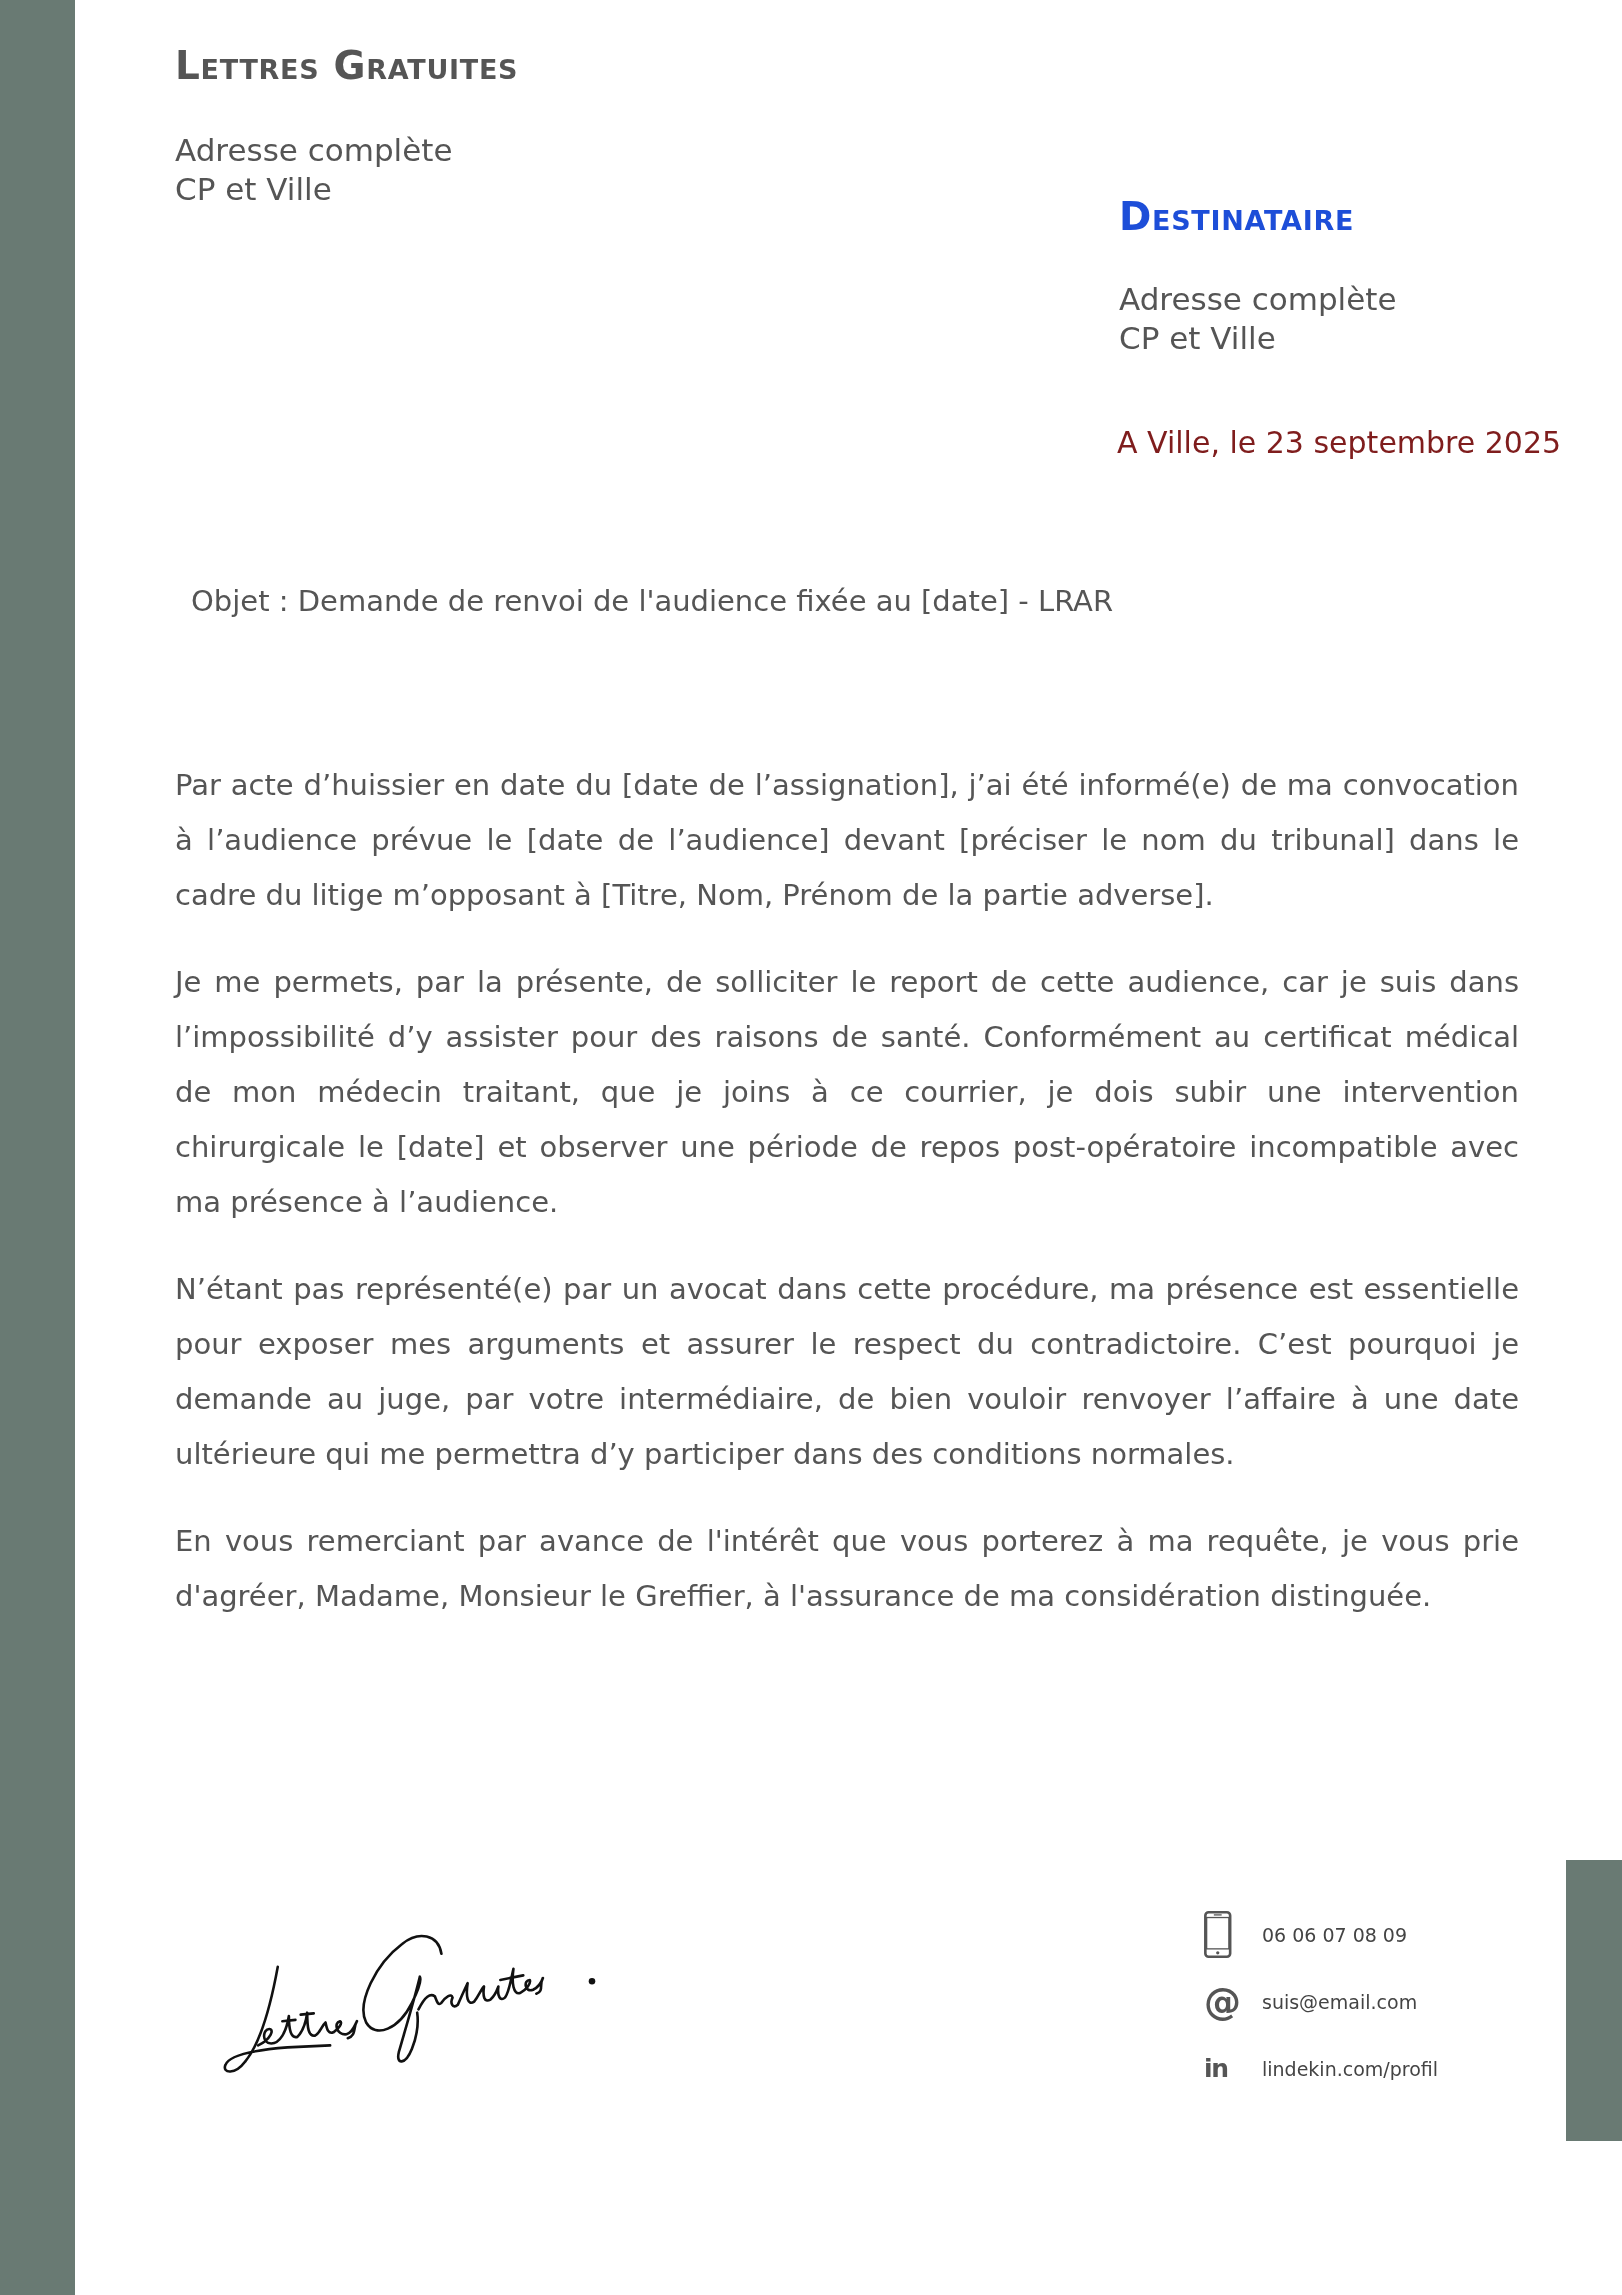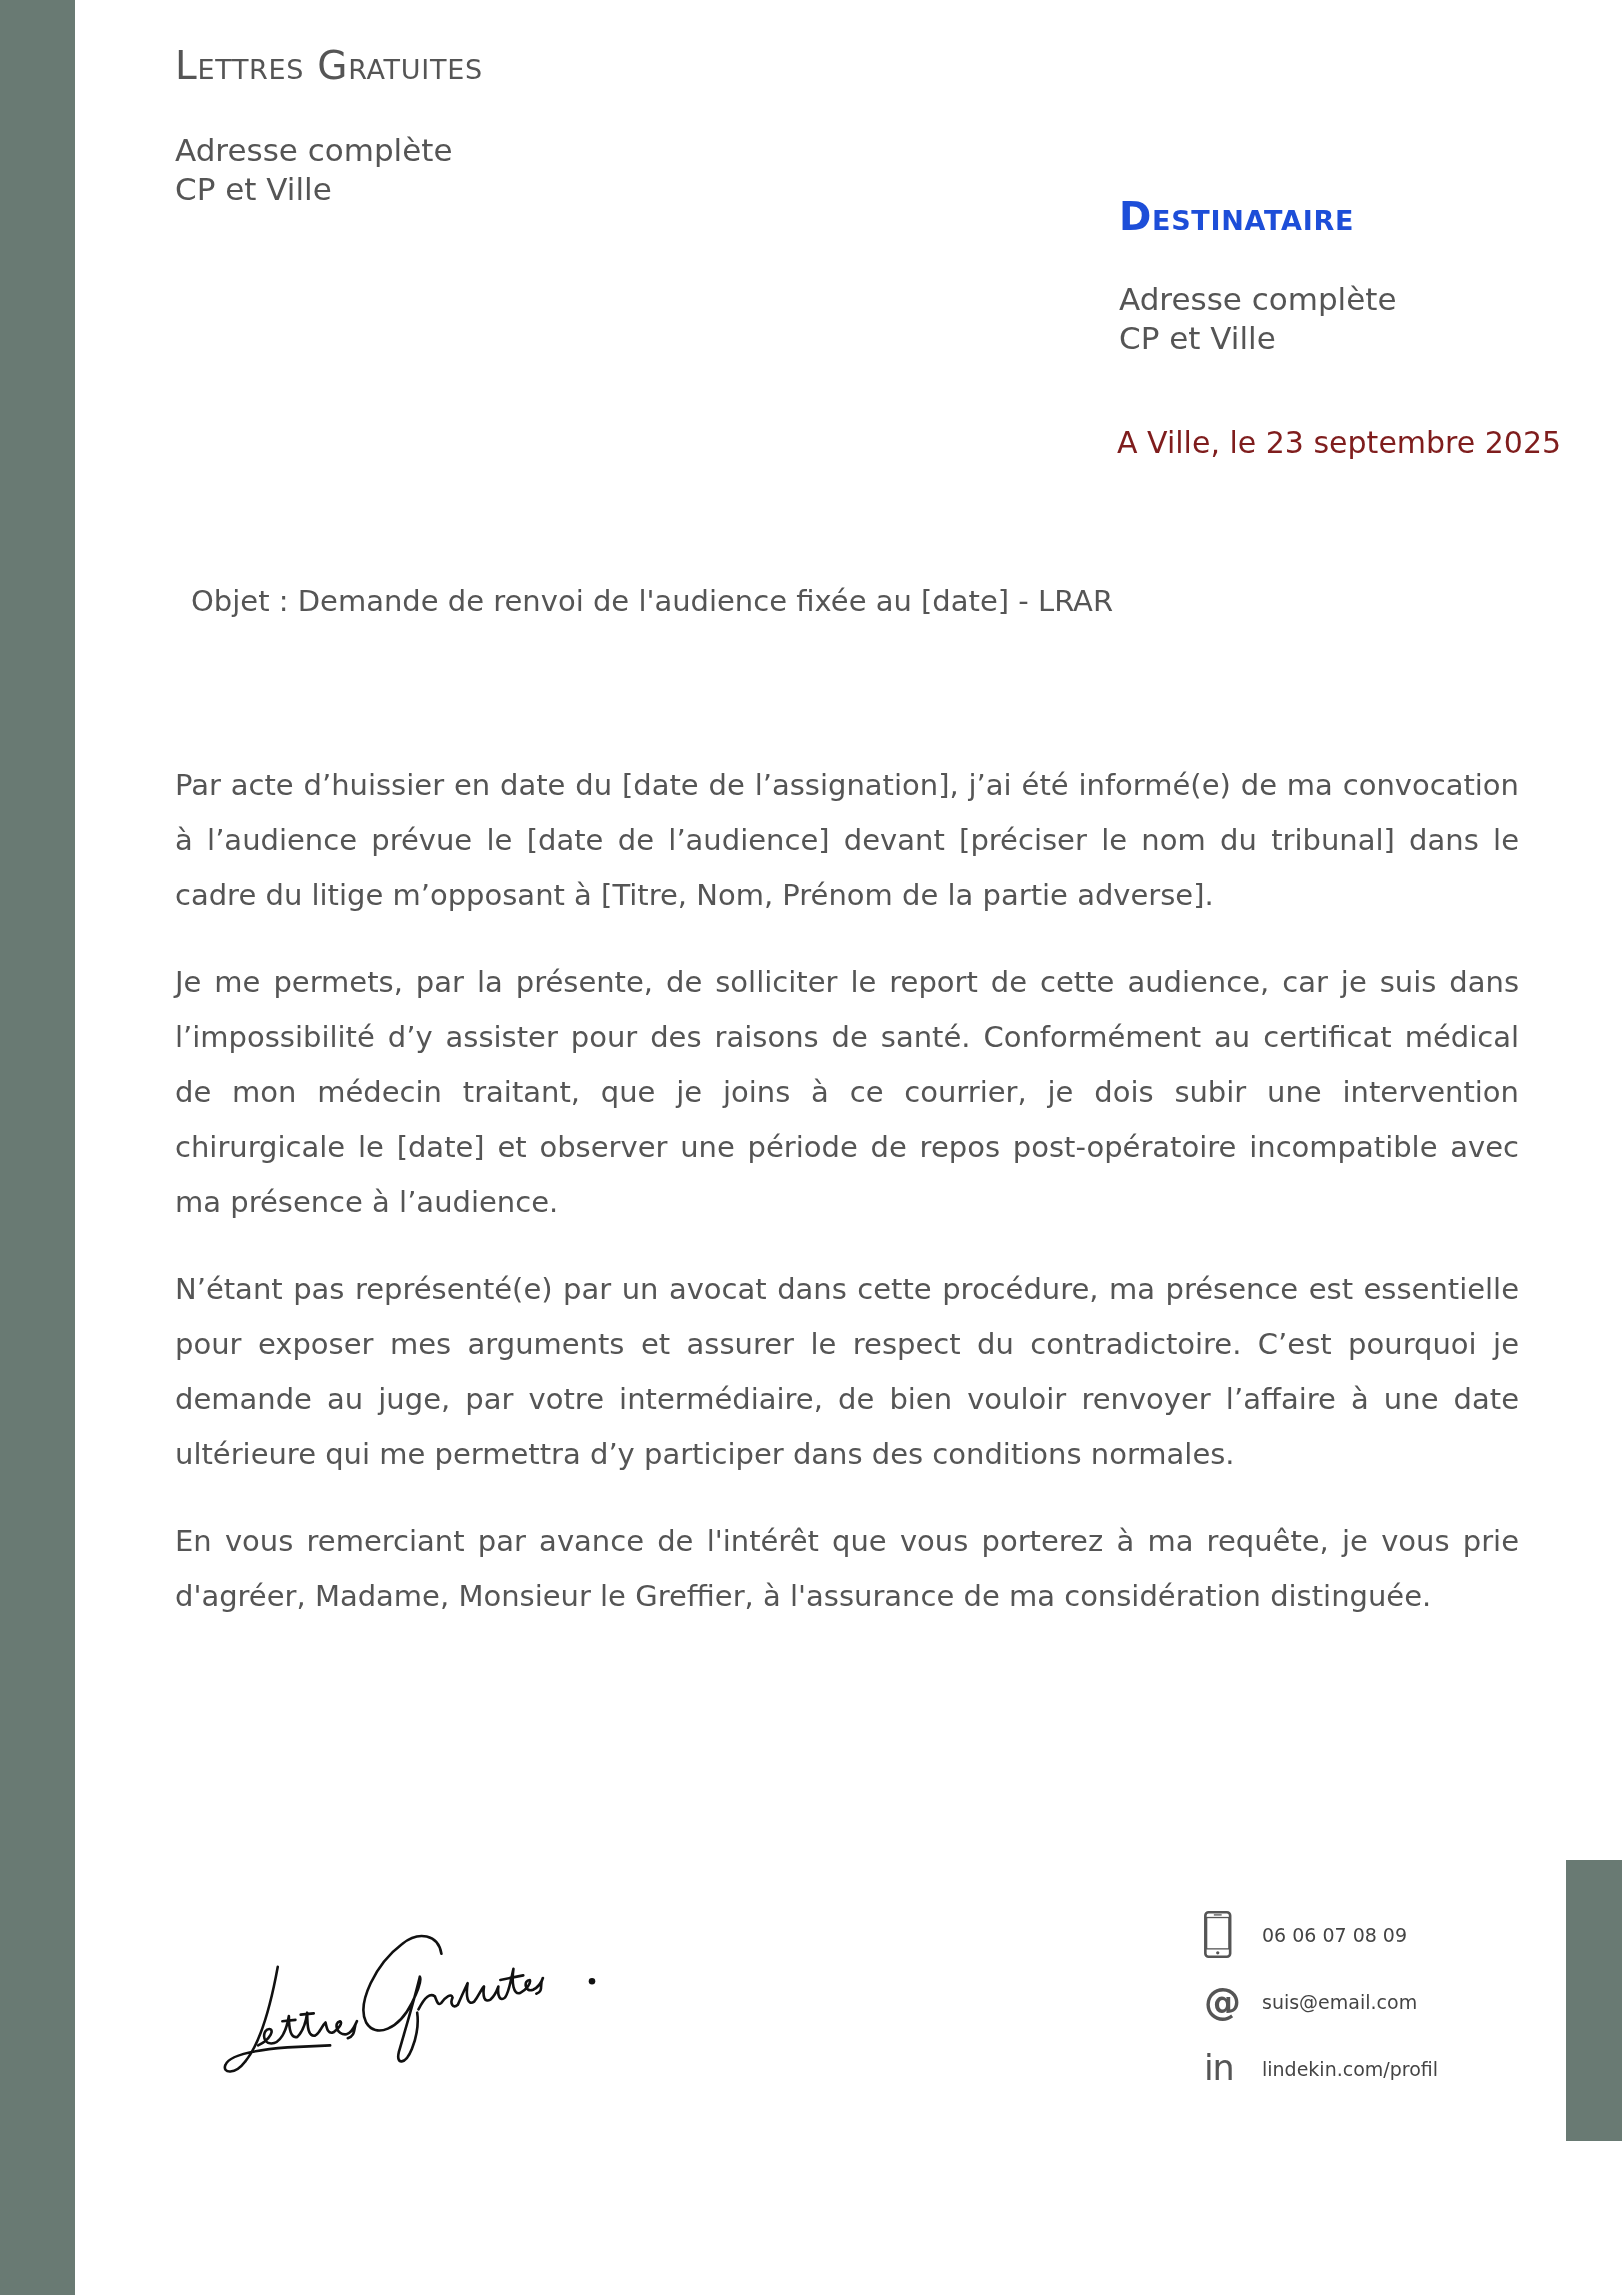--- a/index.html
+++ b/index.html
@@ -1,21 +1,21 @@
 <!DOCTYPE html>
 <html style="font-size:10.5px"><head>
 <meta charset="utf-8">
 <style>
   html, body { margin:0; padding:0; background:#ffffff; }
   body { width:1623px; height:2295px; position:relative; overflow:hidden;
          font-family:"DejaVu Sans", sans-serif; color:#555555; }
   .left-bar { position:absolute; left:0; top:0; width:75px; height:2295px; background:#697a73; }
   .right-tab { position:absolute; left:1566px; top:1860px; width:57px; height:281px; background:#697a73; }
 
-  .sender-name { position:absolute; left:175px; top:43px; font-size:39px; font-weight:normal;
+  .sender-name { position:absolute; left:175px; top:43px; font-size:39px; font-weight:bold;
                  font-variant:small-caps; color:#555555; letter-spacing:0.7px; white-space:nowrap; }
   .sender-addr { position:absolute; left:175px; top:131px; font-size:31px; line-height:39px; color:#555555; }
   .sender-addr div { white-space:nowrap; }
 
   .dest-name { position:absolute; left:1119px; top:194px; font-size:39px; font-weight:bold;
                font-variant:small-caps; color:#1d4ed8; letter-spacing:0.7px; white-space:nowrap; }
   .dest-addr { position:absolute; left:1119px; top:280px; font-size:31px; line-height:39px; color:#555555; }
   .dest-addr div { white-space:nowrap; }
 
   .date-line { position:absolute; left:1117px; top:425px; font-size:30px; color:#7f1d1d; white-space:nowrap; }
@@ -26,21 +26,21 @@
   .body p { margin:0 0 32px 0; text-align:justify; }
   .body p.greeting { margin-bottom:32px; }
 
   .signature { position:absolute; left:209px; top:1898px; width:419px; height:177px; }
 
   .contacts { position:absolute; left:1204px; top:1901px; }
   .contact-row { display:flex; align-items:center; height:67px; }
   .contact-icon { width:41px; height:52px; display:flex; align-items:center; justify-content:flex-start; color:#555555; }
   .contact-text { margin-left:17px; font-size:19px; color:#444444; white-space:nowrap; font-family:"DejaVu Sans", sans-serif; }
   .at-glyph { font-size:37px; font-weight:bold; line-height:1; }
-  .in-glyph { font-size:35px; font-weight:normal; line-height:1; letter-spacing:-1.3px; }
+  .in-glyph { font-size:25px; font-weight:bold; line-height:1; letter-spacing:-1.3px; }
 </style>
 </head>
 <body>
 
 <div class="left-bar"></div>
 <div class="right-tab"></div>
 
 <div class="sender-name">Lettres Gratuites</div>
 <div class="sender-addr">
   <div>Adresse complète</div>

